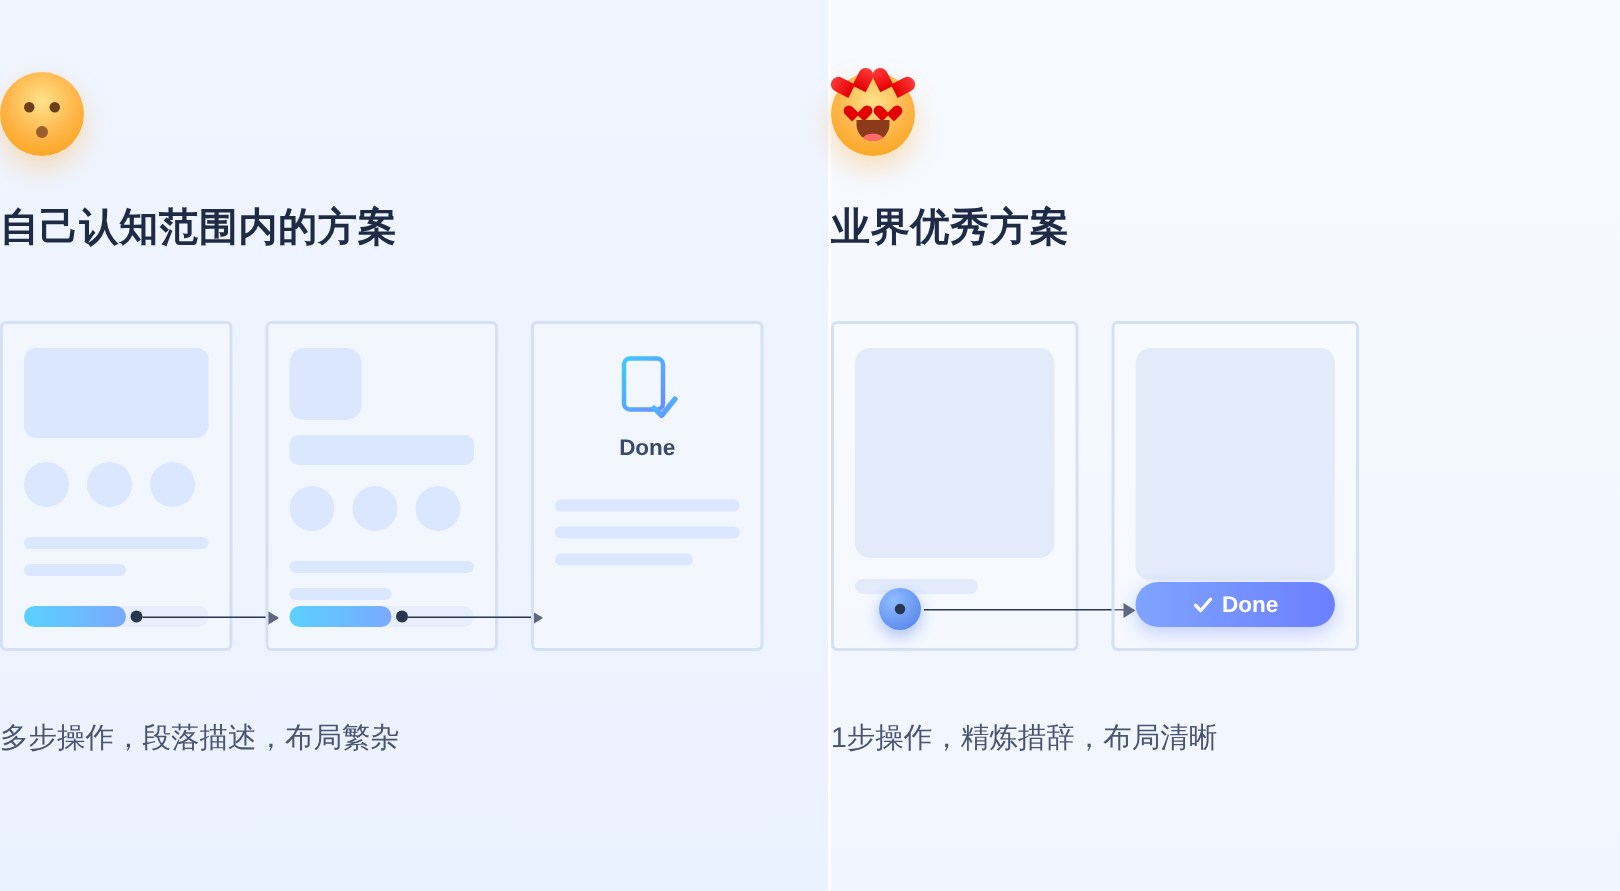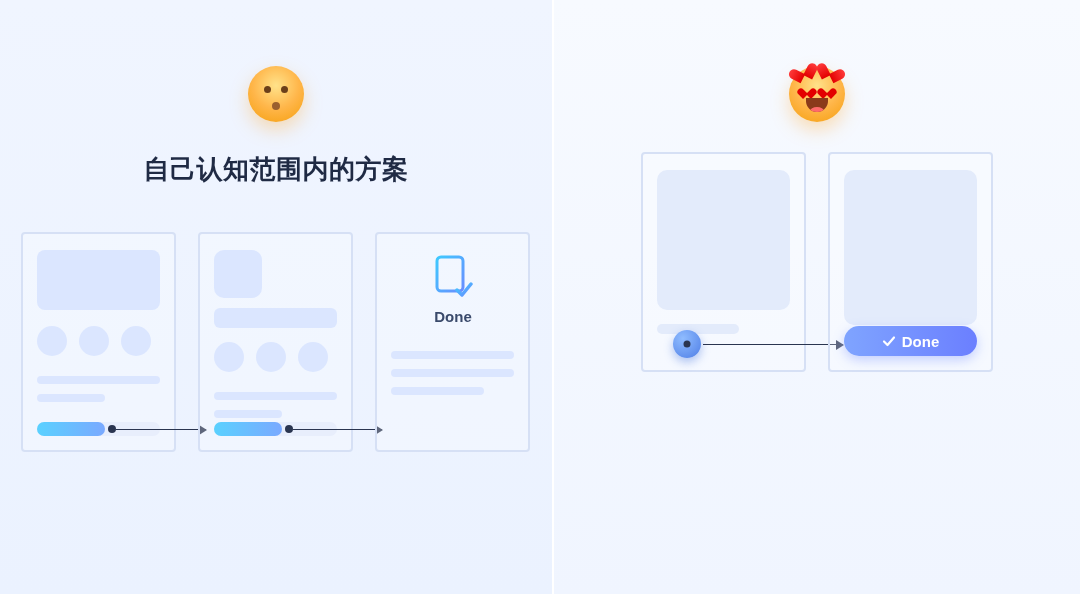--- a/index.html
+++ b/index.html
@@ -1,17 +1,17 @@
 <!DOCTYPE html>
 <html><head>
 <meta charset="utf-8">
 <style>
 *{margin:0;padding:0;box-sizing:border-box}
 body{width:1080px;height:594px;font-family:-apple-system,"PingFang SC","Microsoft YaHei",sans-serif;display:flex;overflow:hidden}
-.panel{height:100%;display:flex;flex-direction:column;align-items:center;padding-top:66px}
+.panel{height:100%;display:flex;flex-direction:column;align-items:flex-start;padding-top:48px}
 .panel-left{width:553px;background:linear-gradient(180deg,#f0f5ff 0%,#ebf2ff 100%);position:relative}
 .panel-right{width:527px;background:linear-gradient(180deg,#f7faff 0%,#f0f5ff 100%)}
 .divider{width:2px;height:100%;background:#fff}
 .emoji{width:56px;height:56px;border-radius:50%;position:relative;margin-bottom:30px;box-shadow:0 8px 18px rgba(255,170,50,.35)}
 .emoji-neutral{background:radial-gradient(circle at 50% 35%,#ffe28a 0%,#ffb64a 50%,#f59e0b 100%)}
 .emoji-neutral::before,.emoji-neutral::after{content:"";position:absolute;width:7px;height:7px;background:#6b3f1a;border-radius:50%;top:20px}
 .emoji-neutral::before{left:16px}
 .emoji-neutral::after{right:16px}
 .neutral-mouth{position:absolute;width:8px;height:8px;border-radius:50%;background:#9b5f2e;left:50%;top:36px;transform:translateX(-50%)}
 .emoji-love{background:radial-gradient(circle at 50% 35%,#ffe28a 0%,#ffb64a 50%,#f59e0b 100%)}
@@ -130,32 +130,34 @@
       </svg>
       <div class="done-label">Done</div>
       <div class="done-lines">
         <div class="line line-full"></div>
         <div class="line line-full"></div>
         <div class="line line-80"></div>
       </div>
     </div>
   </div>
 
+  <div class="caption">多步操作，段落描述，布局繁杂</div>
 </div>
 
 <div class="divider"></div>
 
 <div class="panel panel-right">
   <div class="emoji emoji-love">
     <div class="heart heart-l"></div>
     <div class="heart heart-r"></div>
     <div class="love-eye love-eye-l"></div>
     <div class="love-eye love-eye-r"></div>
     <div class="love-mouth"></div>
   </div>
+  <div class="title">业界优秀方案</div>
 
   <div class="cards-row">
     <div class="card card-d rel">
       <div class="card-d-content"></div>
       <div class="card-d-line"></div>
       <div class="knob">
         <div class="knob-dot"></div>
       </div>
       <div class="arrow-r"></div>
     </div>
@@ -164,13 +166,14 @@
       <div class="card-e-content"></div>
       <div class="done-btn">
         <svg class="check" viewBox="0 0 14 14">
           <path d="M2 7.5 L5.5 11 L12 3.5" fill="none" stroke="#fff" stroke-width="2.2" stroke-linecap="round" stroke-linejoin="round"></path>
         </svg>
         <span>Done</span>
       </div>
     </div>
   </div>
 
+  <div class="caption">1步操作，精炼措辞，布局清晰</div>
 </div>
 
 </body></html>

